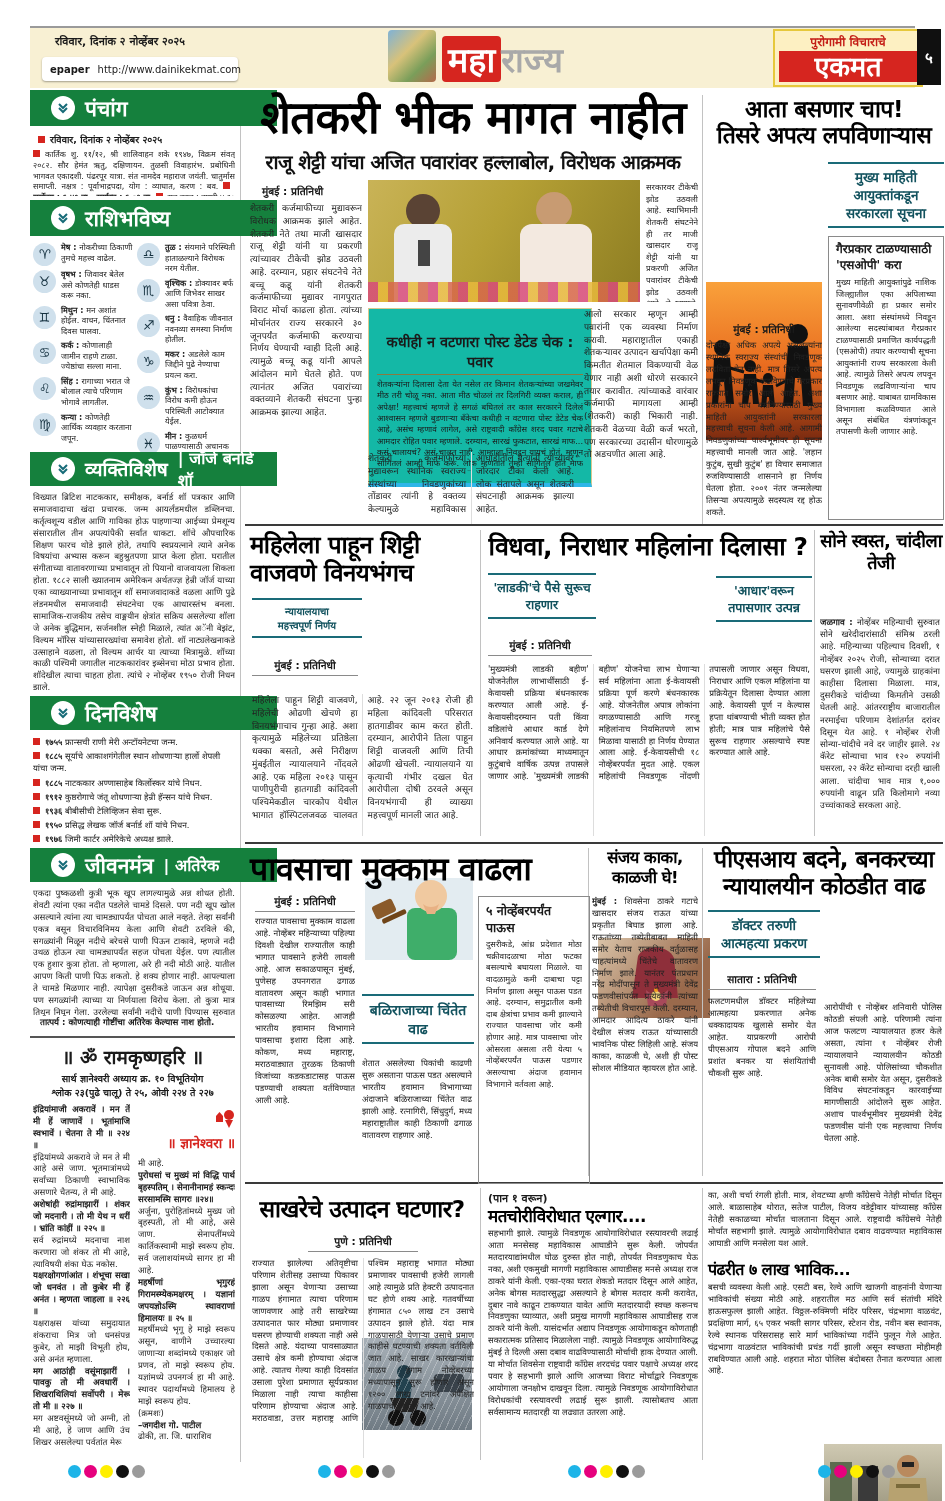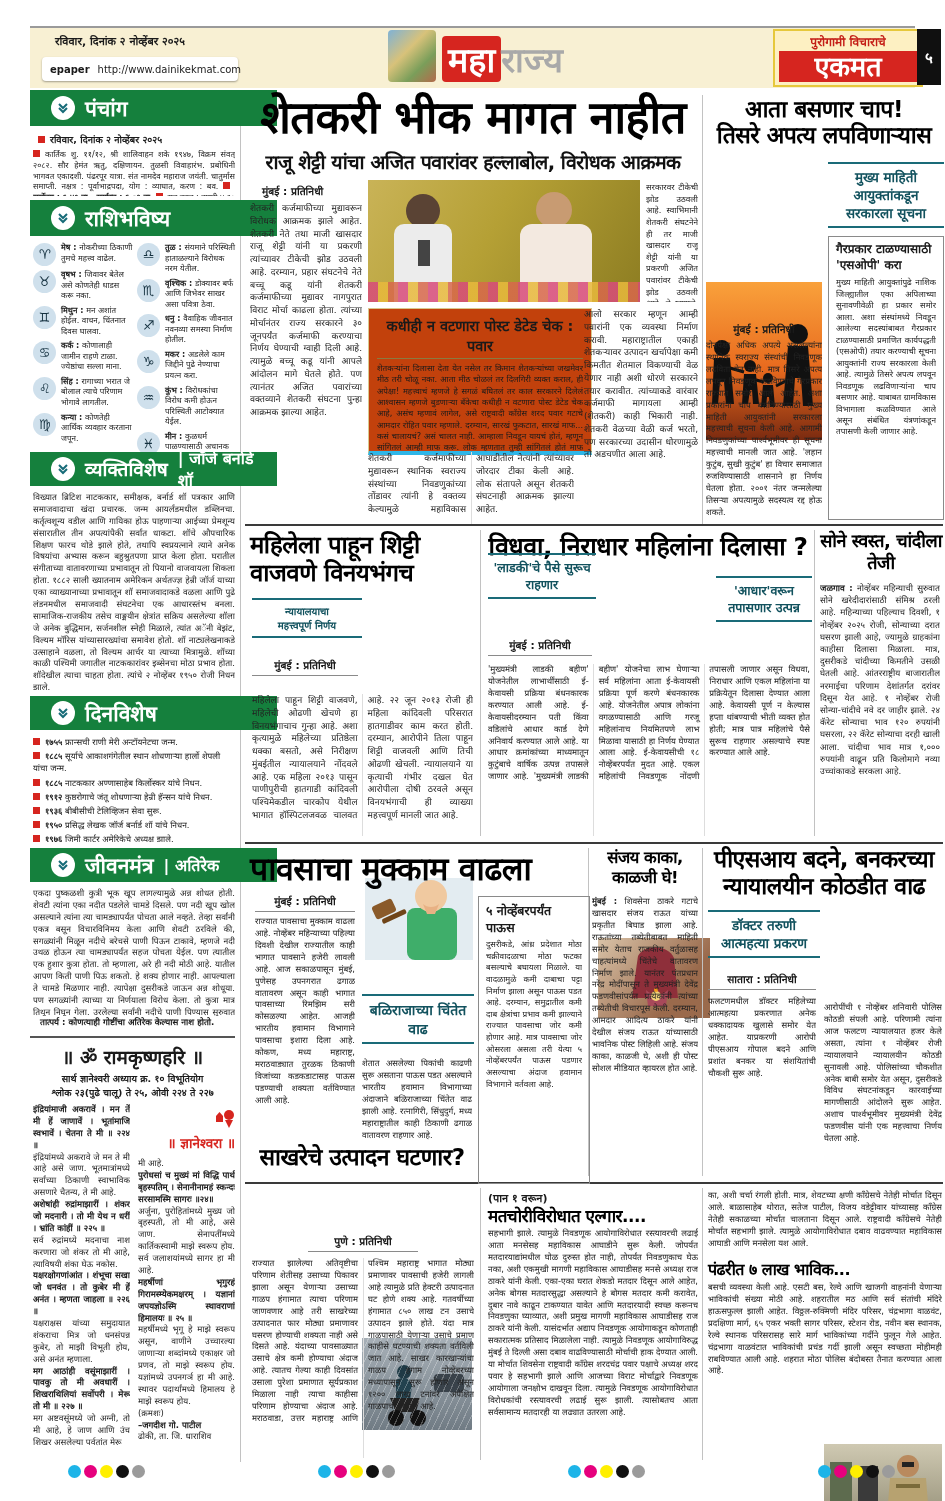--- a/index.html
+++ b/index.html
@@ -32,21 +32,21 @@
   .rashi-ico{width:23px;height:23px;border-radius:50%;background:#cfe0ec;color:#14303f;
              display:inline-flex;align-items:center;justify-content:center;font-size:13px;flex:0 0 23px;}
   .rashi-txt{font-size:8px;line-height:1.32;color:#222;}
   .rashi-sign{font-weight:700;}
   .rashi-sign::after{content:" : ";}
   .din-item{font-size:8.4px;line-height:1.45;margin-bottom:2px;}
   
   .headline{font-weight:700;color:#000;letter-spacing:-.5px;}
   .subhead-rule{color:#12525e;font-weight:700;text-align:center;border-top:2px solid #1a6b78;border-bottom:2px solid #1a6b78;padding:4px 2px;}
   .byline{font-weight:700;font-size:10.5px;text-align:center;border-bottom:1px solid #8a8a8a;padding-bottom:3px;}
-  .quote-box{background:#c2410c;border:1px solid #d9c98f;border-bottom:4px solid #2eb6e8;padding:6px 8px;}
+  .quote-box{background:#14b8a6;border:1px solid #d9c98f;border-bottom:4px solid #2eb6e8;padding:22px 8px;}
   .boxed{border:1px solid #8a8a8a;padding:5px 7px;}
   .vline{border-left:1px solid #c2c2c2;}
   .hsep{border-top:2px solid #3a3a3a;}
   .photo{overflow:hidden;position:relative;}
   .caption-b{font-weight:700;font-size:10.5px;text-align:center;}
   .dots{display:flex;gap:3px;}
   .dot{width:13px;height:13px;border-radius:50%;display:inline-block;}
 </style>
 </head>
 <body>
@@ -295,36 +295,36 @@
       <rect x="42" y="30" width="50" height="52" rx="8" fill="#3fae6a"></rect>
       <circle cx="66" cy="18" r="16" fill="#f0c9a0"></circle>
       <path d="M58 26c4 4 12 4 16 0l-4 10h-8z" fill="#e8b184"></path>
       <rect x="8" y="24" width="22" height="14" rx="3" fill="#8a5a2a" transform="rotate(-25 19 31)"></rect>
       <rect x="16" y="36" width="26" height="5" rx="2" fill="#6f4418" transform="rotate(-25 29 38)"></rect>
     </svg>
   </div>
   <div class="abs body-txt just cols2" style="left:252px;top:694px;width:221px;height:142px;">महिलेला पाहून शिट्टी वाजवणे, महिलेची ओढणी खेचणे हा विनयभंगाचाच गुन्हा आहे. अशा कृत्यामुळे महिलेच्या प्रतिष्ठेला धक्का बसतो, असे निरीक्षण मुंबईतील न्यायालयाने नोंदवले आहे. एक महिला २०१३ पासून पाणीपुरीची हातगाडी कांदिवली पश्चिमेकडील चारकोप येथील भागात हॉस्पिटलजवळ चालवत आहे. २२ जून २०१३ रोजी ही महिला कांदिवली परिसरात हातगाडीवर काम करत होती. दरम्यान, आरोपीने तिला पाहून शिट्टी वाजवली आणि तिची ओढणी खेचली. न्यायालयाने या कृत्याची गंभीर दखल घेत आरोपीला दोषी ठरवले असून विनयभंगाची ही व्याख्या महत्त्वपूर्ण मानली जात आहे.</div>
 
   <div class="abs headline" style="left:486px;top:528px;width:324px;font-size:25px;text-align:center;">विधवा, निराधार महिलांना दिलासा ?</div>
-  <div class="abs subhead-rule" style="left:488px;top:553px;width:104px;font-size:12.5px;">'लाडकी'चे पैसे सुरूच राहणार</div>
+  <div class="abs subhead-rule" style="left:488px;top:573px;width:104px;font-size:12.5px;">'लाडकी'चे पैसे सुरूच राहणार</div>
   <div class="abs byline" style="left:488px;top:638px;width:104px;">मुंबई : प्रतिनिधी</div>
   <div class="abs photo" style="left:598px;top:576px;width:112px;height:80px;background:linear-gradient(130deg,#d9c3a8,#9a6a4c 70%);">
     <svg width="112" height="80" viewBox="0 0 112 80">
       <circle cx="58" cy="30" r="14" fill="#caa07e"></circle>
       <path d="M40 18c6-12 30-12 36 2l4 40H34z" fill="#8e2f3a"></path>
       <path d="M48 52c6 6 16 6 22 0l-2 16H50z" fill="#a8495a"></path>
       <circle cx="58" cy="58" r="5" fill="#f3d37a"></circle>
         <circle cx="58" cy="52" r="2" fill="#f59b1d"></circle>
     </svg>
   </div>
   <div class="abs subhead-rule" style="left:716px;top:576px;width:92px;font-size:12.5px;">'आधार'वरून तपासणार उत्पन्न</div>
   <div class="abs body-txt just cols3" style="left:488px;top:664px;width:322px;height:172px;font-size:8.4px;">'मुख्यमंत्री लाडकी बहीण' योजनेतील लाभार्थींसाठी ई-केवायसी प्रक्रिया बंधनकारक करण्यात आली आहे. ई-केवायसीदरम्यान पती किंवा वडिलांचे आधार कार्ड देणे अनिवार्य करण्यात आले आहे. या आधार क्रमांकांच्या माध्यमातून कुटुंबाचे वार्षिक उत्पन्न तपासले जाणार आहे. 'मुख्यमंत्री लाडकी बहीण' योजनेचा लाभ घेणाऱ्या सर्व महिलांना आता ई-केवायसी प्रक्रिया पूर्ण करणे बंधनकारक आहे. योजनेतील अपात्र लोकांना वगळण्यासाठी आणि गरजू महिलांनाच नियमितपणे लाभ मिळावा यासाठी हा निर्णय घेण्यात आला आहे. ई-केवायसीची १८ नोव्हेंबरपर्यंत मुदत आहे. एकल महिलांची निवडणूक नोंदणी तपासली जाणार असून विधवा, निराधार आणि एकल महिलांना या प्रक्रियेतून दिलासा देण्यात आला आहे. केवायसी पूर्ण न केल्यास हप्ता थांबण्याची भीती व्यक्त होत होती; मात्र पात्र महिलांचे पैसे सुरूच राहणार असल्याचे स्पष्ट करण्यात आले आहे.</div>
 
   <div class="abs headline" style="left:820px;top:530px;width:122px;font-size:18px;text-align:center;line-height:1.2;">सोने स्वस्त, चांदीला तेजी</div>
-  <div class="abs body-txt just" style="left:820px;top:582px;width:120px;height:254px;font-size:8.6px;">
+  <div class="abs body-txt just" style="left:820px;top:616px;width:120px;height:254px;font-size:8.6px;">
     <span class="b">जळगाव :</span>
     <span>नोव्हेंबर महिन्याची सुरुवात सोने खरेदीदारांसाठी संमिश्र ठरली आहे. महिन्याच्या पहिल्याच दिवशी, १ नोव्हेंबर २०२५ रोजी, सोन्याच्या दरात घसरण झाली आहे, ज्यामुळे ग्राहकांना काहीसा दिलासा मिळाला. मात्र, दुसरीकडे चांदीच्या किमतीने उसळी घेतली आहे. आंतरराष्ट्रीय बाजारातील नरमाईचा परिणाम देशांतर्गत दरांवर दिसून येत आहे. १ नोव्हेंबर रोजी सोन्या-चांदीचे नवे दर जाहीर झाले. २४ कॅरेट सोन्याचा भाव १२० रुपयांनी घसरला, २२ कॅरेट सोन्याचा दरही खाली आला. चांदीचा भाव मात्र १,००० रुपयांनी वाढून प्रति किलोमागे नव्या उच्चांकाकडे सरकला आहे.</span>
   </div>
 
   <div class="abs vline" style="left:588px;top:848px;height:328px;"></div>
   <div class="abs vline" style="left:702px;top:848px;height:328px;"></div>
 
   <div class="abs headline" style="left:250px;top:846px;width:334px;font-size:32px;">पावसाचा मुक्काम वाढला</div>
   <div class="abs byline" style="left:255px;top:894px;width:100px;">मुंबई : प्रतिनिधी</div>
   <div class="abs body-txt just" style="left:255px;top:916px;width:100px;height:258px;font-size:8.4px;">राज्यात पावसाचा मुक्काम वाढला आहे. नोव्हेंबर महिन्याच्या पहिल्या दिवशी देखील राज्यातील काही भागात पावसाने हजेरी लावली आहे. आज सकाळपासून मुंबई, पुणेसह उपनगरात ढगाळ वातावरण असून काही भागात पावसाच्या रिमझिम सरी कोसळल्या आहेत. आजही भारतीय हवामान विभागाने पावसाचा इशारा दिला आहे. कोकण, मध्य महाराष्ट्र, मराठवाड्यात तुरळक ठिकाणी विजांच्या कडकडाटासह पाऊस पडण्याची शक्यता वर्तविण्यात आली आहे.</div>
@@ -373,21 +373,21 @@
       <path d="M66 34h36l4 52H62z" fill="#b7a270"></path>
       <rect x="72" y="40" width="24" height="4" fill="#7a6a3a"></rect>
     </svg>
   </div>
   <div class="abs body-txt just" style="left:708px;top:996px;width:108px;height:178px;font-size:8.4px;">फलटणमधील डॉक्टर महिलेच्या आत्महत्या प्रकरणात अनेक धक्कादायक खुलासे समोर येत आहेत. याप्रकरणी आरोपी पीएसआय गोपाल बदने आणि प्रशांत बनकर या संशयितांची चौकशी सुरू आहे.</div>
   <div class="abs body-txt just" style="left:824px;top:1002px;width:118px;height:172px;font-size:8.4px;">आरोपींची १ नोव्हेंबर शनिवारी पोलिस कोठडी संपली आहे. परिणामी त्यांना आज फलटण न्यायालयात हजर केले असता, त्यांना १ नोव्हेंबर रोजी न्यायालयाने न्यायालयीन कोठडी सुनावली आहे. पोलिसांच्या चौकशीत अनेक बाबी समोर येत असून, दुसरीकडे विविध संघटनांकडून कारवाईच्या मागणीसाठी आंदोलने सुरू आहेत. अशाच पार्श्वभूमीवर मुख्यमंत्री देवेंद्र फडणवीस यांनी एक महत्त्वाचा निर्णय घेतला आहे.</div>
 
   <div class="abs vline" style="left:480px;top:1188px;height:272px;"></div>
   <div class="abs vline" style="left:702px;top:1188px;height:272px;"></div>
 
-  <div class="abs headline" style="left:250px;top:1140px;width:224px;font-size:23px;text-align:center;">साखरेचे उत्पादन घटणार?</div>
+  <div class="abs headline" style="left:250px;top:1192px;width:224px;font-size:23px;text-align:center;">साखरेचे उत्पादन घटणार?</div>
   <div class="abs byline" style="left:308px;top:1234px;width:110px;">पुणे : प्रतिनिधी</div>
   <div class="abs body-txt just cols2" style="left:252px;top:1258px;width:222px;height:200px;font-size:8.4px;">राज्यात झालेल्या अतिवृष्टीचा परिणाम शेतीसह उसाच्या पिकावर झाला असून येणाऱ्या उसाच्या गाळप हंगामात त्याचा परिणाम जाणवणार आहे तरी साखरेच्या उत्पादनात फार मोठ्या प्रमाणावर घसरण होण्याची शक्यता नाही असे दिसते आहे. यंदाच्या पावसाळ्यात उसाचे क्षेत्र कमी होण्याचा अंदाज आहे. त्यातच गेल्या काही दिवसांत उसाला पुरेशा प्रमाणात सूर्यप्रकाश मिळाला नाही त्याचा काहीसा परिणाम होण्याचा अंदाज आहे. मराठवाडा, उत्तर महाराष्ट्र आणि पश्चिम महाराष्ट्र भागात मोठ्या प्रमाणावर पावसाची हजेरी लागली आहे त्यामुळे प्रति हेक्टरी उत्पादनात घट होणे शक्य आहे. गतवर्षीच्या हंगामात ८५० लाख टन उसाचे उत्पादन झाले होते. यंदा मात्र गाळपासाठी येणाऱ्या उसाचे प्रमाण काहीसे घटण्याची शक्यता वर्तविली जात आहे. साखर कारखान्यांचा गाळप हंगाम नोव्हेंबरच्या मध्यापासून सुरू होणार असून १२०० लाख टनांवर अपेक्षित गाळपाचा अंदाज आहे.</div>
 
   <div class="abs b" style="left:488px;top:1190px;font-size:11px;">(पान १ वरून)</div>
   <div class="abs headline" style="left:488px;top:1204px;width:210px;font-size:17px;">मतचोरीविरोधात एल्गार....</div>
   <div class="abs body-txt just" style="left:488px;top:1228px;width:210px;height:230px;font-size:8.4px;">सहभागी झाले. त्यामुळे निवडणूक आयोगाविरोधात रस्त्यावरची लढाई आता मनसेसह महाविकास आघाडीने सुरू केली. जोपर्यंत मतदारयाद्यांमधील घोळ दुरुस्त होत नाही, तोपर्यंत निवडणुकाच घेऊ नका, अशी एकमुखी मागणी महाविकास आघाडीसह मनसे अध्यक्ष राज ठाकरे यांनी केली. एका-एका घरात शेकडो मतदार दिसून आले आहेत, अनेक बोगस मतदारसुद्धा असल्याने हे बोगस मतदार कमी करावेत, दुबार नावे काढून टाकण्यात यावेत आणि मतदारयादी स्वच्छ करूनच निवडणुका घ्याव्यात, अशी प्रमुख मागणी महाविकास आघाडीसह राज ठाकरे यांनी केली. यासंदर्भात अद्याप निवडणूक आयोगाकडून कोणताही सकारात्मक प्रतिसाद मिळालेला नाही. त्यामुळे निवडणूक आयोगाविरुद्ध मुंबई ते दिल्ली असा दबाव वाढविण्यासाठी मोर्चाची हाक देण्यात आली. या मोर्चात शिवसेना राष्ट्रवादी काँग्रेस शरदचंद्र पवार पक्षाचे अध्यक्ष शरद पवार हे सहभागी झाले आणि आजच्या विराट मोर्चांद्वारे निवडणूक आयोगाला जनक्षोभ दाखवून दिला. त्यामुळे निवडणूक आयोगाविरोधात विरोधकांची रस्त्यावरची लढाई सुरू झाली. त्यासोबतच आता सर्वसामान्य मतदारही या लढ्यात उतरला आहे.</div>
 
   <div class="abs body-txt just" style="left:708px;top:1190px;width:234px;height:66px;font-size:8.4px;">का, अशी चर्चा रंगली होती. मात्र, शेवटच्या क्षणी काँग्रेसचे नेतेही मोर्चात दिसून आले. बाळासाहेब थोरात, सतेज पाटील, विजय वडेट्टीवार यांच्यासह काँग्रेस नेतेही सकाळच्या मोर्चांत चालताना दिसून आले. राष्ट्रवादी काँग्रेसचे नेतेही मोर्चांत सहभागी झाले. त्यामुळे आयोगाविरोधात दबाव वाढवण्यात महाविकास आघाडी आणि मनसेला यश आले.</div>
   <div class="abs headline" style="left:708px;top:1258px;width:234px;font-size:16px;">पंढरीत ७ लाख भाविक...</div>
   <div class="abs body-txt just" style="left:708px;top:1282px;width:234px;height:176px;font-size:8.4px;">बसची व्यवस्था केली आहे. एसटी बस, रेल्वे आणि खाजगी वाहनांनी येणाऱ्या भाविकांची संख्या मोठी आहे. शहरातील मठ आणि सर्व संतांची मंदिरे हाऊसफुल्ल झाली आहेत. विठ्ठल-रुक्मिणी मंदिर परिसर, चंद्रभागा वाळवंट, प्रदक्षिणा मार्ग, ६५ एकर भक्ती सागर परिसर, स्टेशन रोड, नवीन बस स्थानक, रेल्वे स्थानक परिसरासह सारे मार्ग भाविकांच्या गर्दीने फुलून गेले आहेत. चंद्रभागा वाळवंटात भाविकांची प्रचंड गर्दी झाली असून स्वच्छता मोहीमही राबविण्यात आली आहे. शहरात मोठा पोलिस बंदोबस्त तैनात करण्यात आला आहे.</div>

